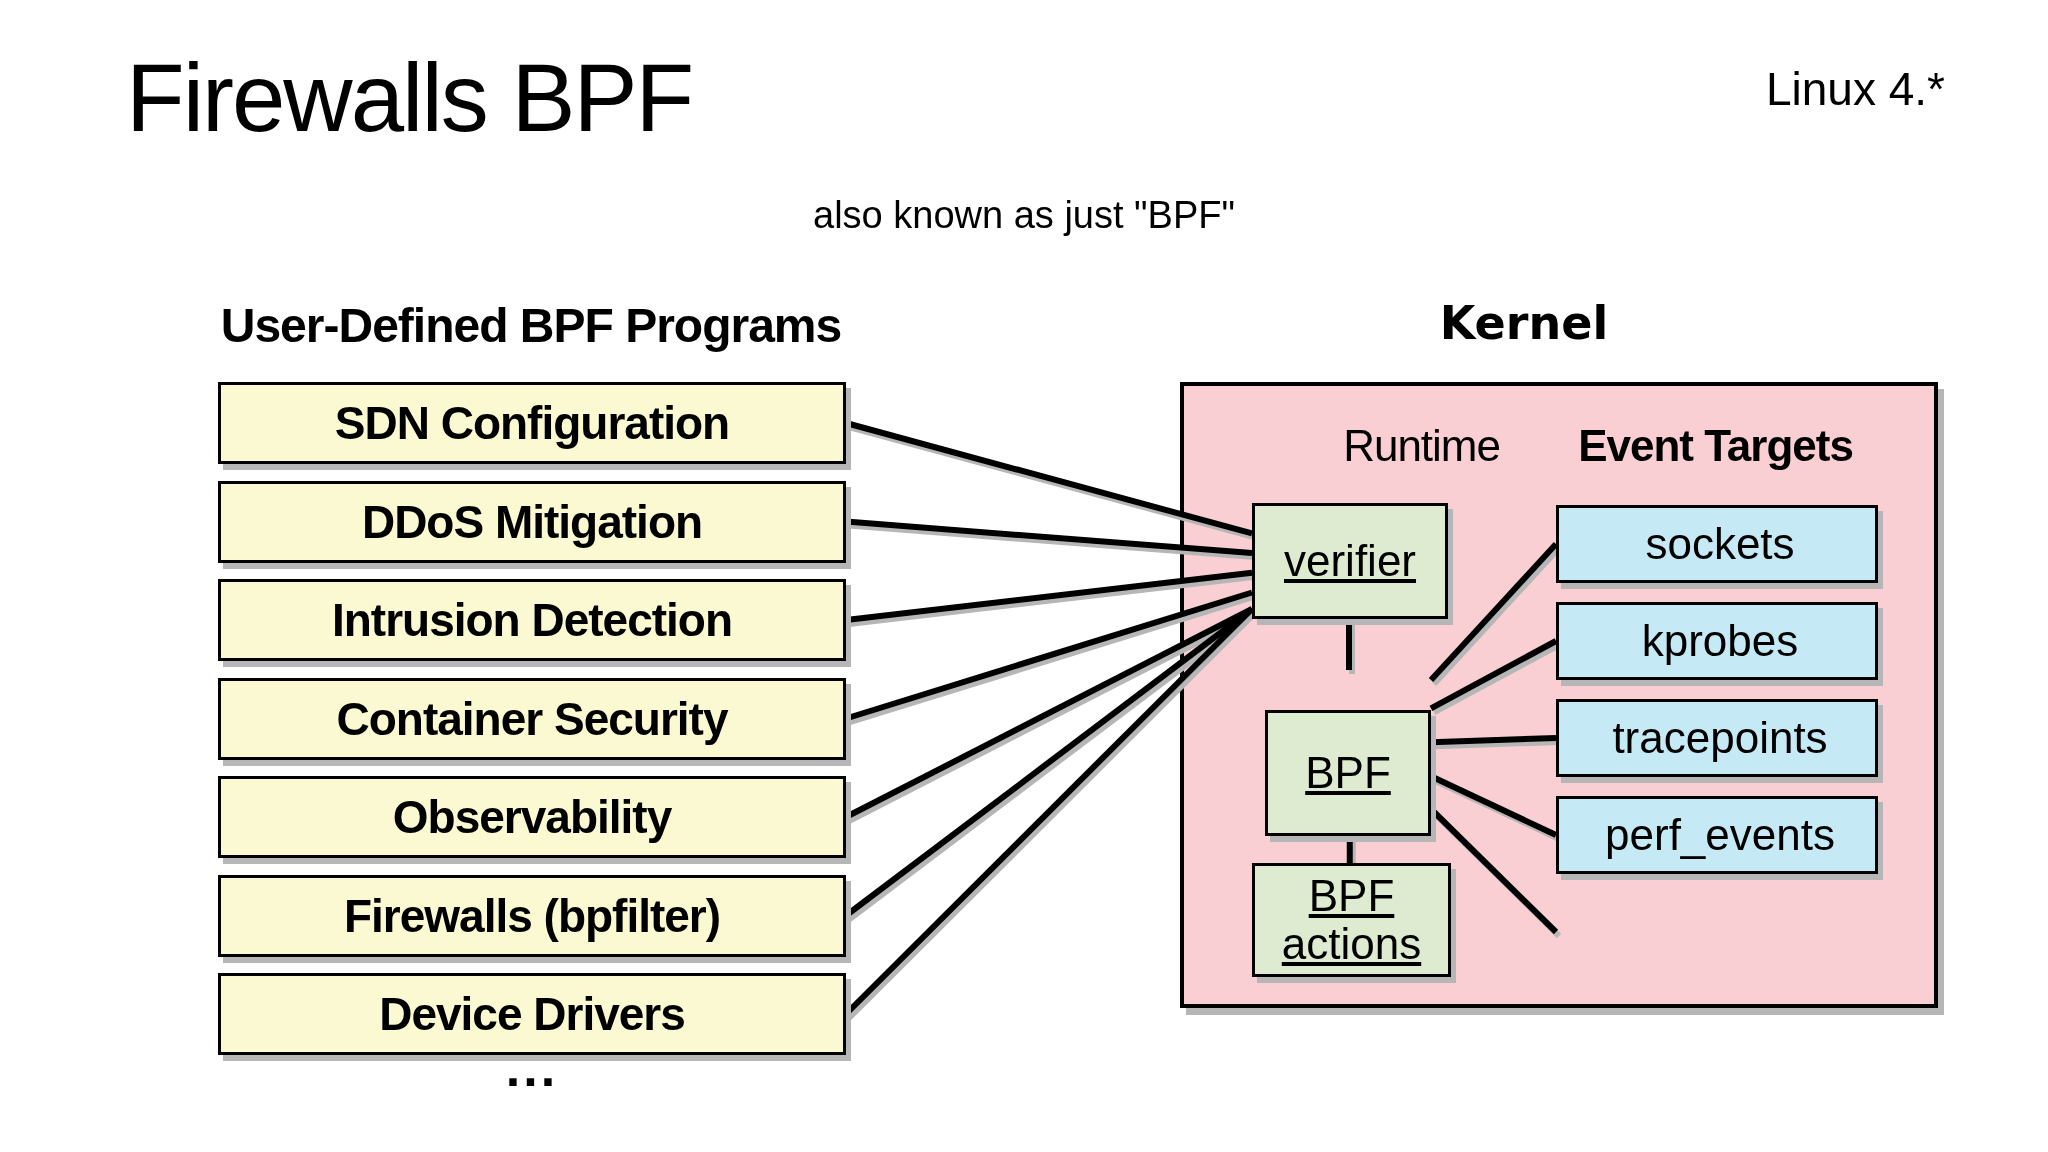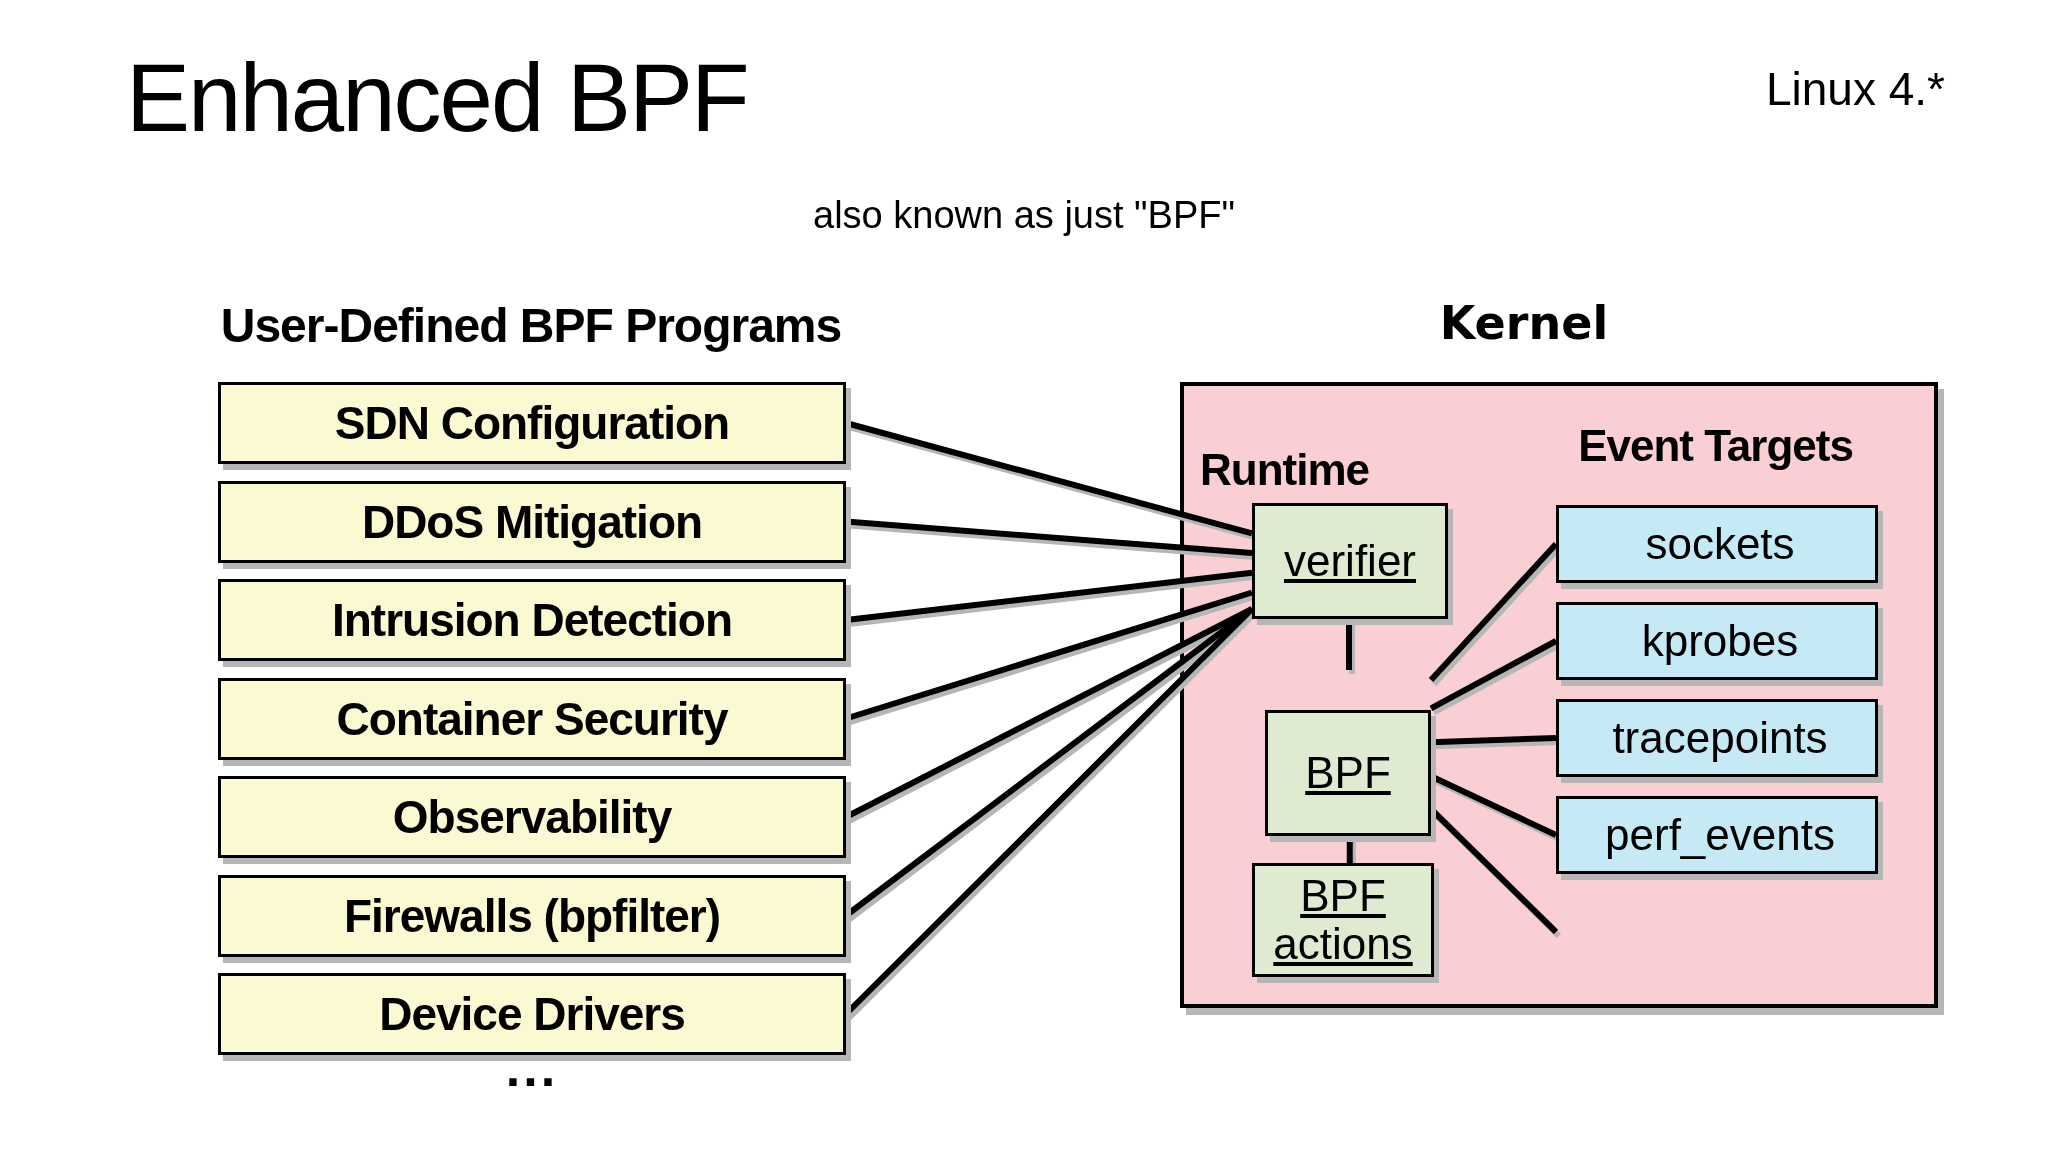--- a/index.html
+++ b/index.html
@@ -32,35 +32,35 @@
   }
   .more-indicator { left:418px; top:1042px; width:228px; text-align:center;
                     font-size:52px; font-weight:bold; letter-spacing:3px; line-height:1; }
 
   .kernel-box {
     left:1180px; top:382px; width:758px; height:626px;
     background:var(--kernel-fill,#F9CFD4);
     border:4px solid var(--box-border,#000);
     box-shadow:6px 7px 0 var(--shadow,#b6b6b6);
   }
-  .runtime-heading { left:1200px; top:424px; width:300px; text-align:left;
-                     font-size:44px; font-weight:bold; letter-spacing:-1px; line-height:1;margin-top:24px; }
+  .runtime-heading { left:1200px; top:424px; width:300px; text-align:right;
+                     font-size:44px; font-weight:normal; letter-spacing:-1px; line-height:1; }
   .event-heading   { left:1528px; top:424px; width:375px; text-align:center;
                      font-size:44px; font-weight:bold; letter-spacing:-1px; line-height:1; }
 
   .node {
     position:absolute; border:3px solid var(--box-border,#000);
     box-shadow:5px 6px 0 var(--shadow,#b6b6b6);
     display:flex; align-items:center; justify-content:center;
     font-size:44px; text-align:center; line-height:1.1;text-decoration:underline;
   }
   .runtime-node { background:var(--runtime-fill,#DEEBD0); }
   #node-verifier     { left:1252px; top:503px; width:196px; height:116px; }
   #node-bpf          { left:1265px; top:710px; width:166px; height:126px; }
-  #node-bpf-actions  { left:1252px; top:863px; width:182px; height:114px; padding:0 8px; }
+  #node-bpf-actions  { left:1252px; top:863px; width:199px; height:114px; padding:0 8px; }
 
   .events { left:1556px; top:505px; width:322px; display:flex; flex-direction:column; gap:19px; }
   .event {
     height:78px; background:var(--event-fill,#C6E9F6);
     border:3px solid var(--box-border,#000);
     box-shadow:5px 6px 0 var(--shadow,#b6b6b6);
     display:flex; align-items:center; justify-content:center; font-size:44px;padding-left:6px;
   }
 
   #edge-layer { position:absolute; left:0; top:0; pointer-events:none; }
@@ -96,21 +96,21 @@
       <line x1="1434" y1="712.275" x2="1559" y2="645" stroke="#B6B6B6" stroke-width="6"></line>
       <line x1="1431" y1="708.275" x2="1556" y2="641" stroke="#000000" stroke-width="6"></line>
       <line x1="1434" y1="746.225" x2="1559" y2="742" stroke="#B6B6B6" stroke-width="6"></line>
       <line x1="1431" y1="742.225" x2="1556" y2="738" stroke="#000000" stroke-width="6"></line>
       <line x1="1434" y1="780.175" x2="1559" y2="839" stroke="#B6B6B6" stroke-width="6"></line>
       <line x1="1431" y1="776.175" x2="1556" y2="835" stroke="#000000" stroke-width="6"></line>
       <line x1="1434" y1="813" x2="1559" y2="936" stroke="#B6B6B6" stroke-width="6"></line>
       <line x1="1431" y1="809" x2="1556" y2="932" stroke="#000000" stroke-width="6"></line>
     </svg>
 
-  <div class="abs z3 title">Enhanced BPF</div>
+  <div class="abs z3 title">Firewalls BPF</div>
   <div class="abs z3 version-note">Linux 4.*</div>
   <div class="abs z3 subtitle">also known as just "BPF"</div>
 
   <div class="abs z3 left-heading">User-Defined BPF Programs</div>
   <div class="abs z3 kernel-heading">Kernel</div>
 
   <div class="abs z3 programs">
     <div class="program">SDN Configuration</div>
     <div class="program">DDoS Mitigation</div>
     <div class="program">Intrusion Detection</div>

